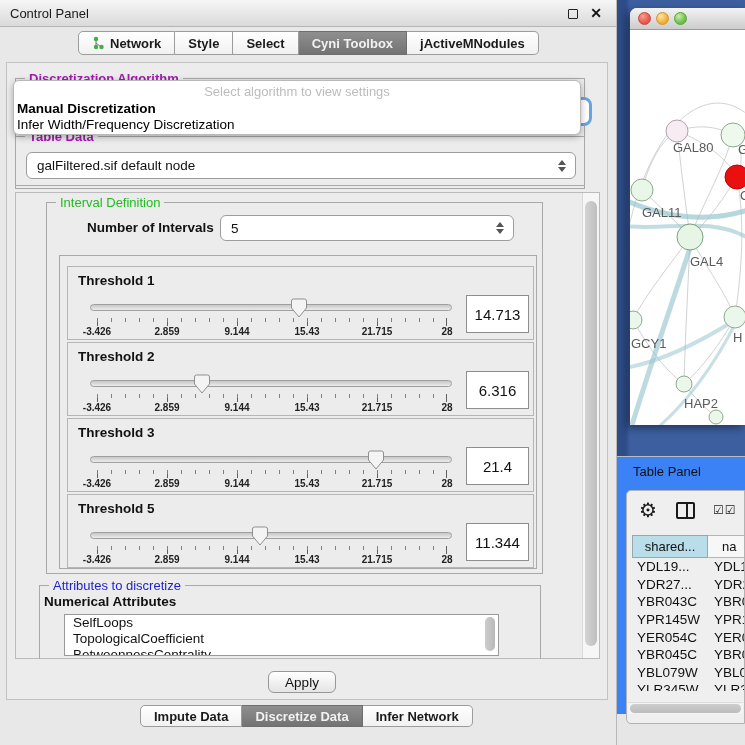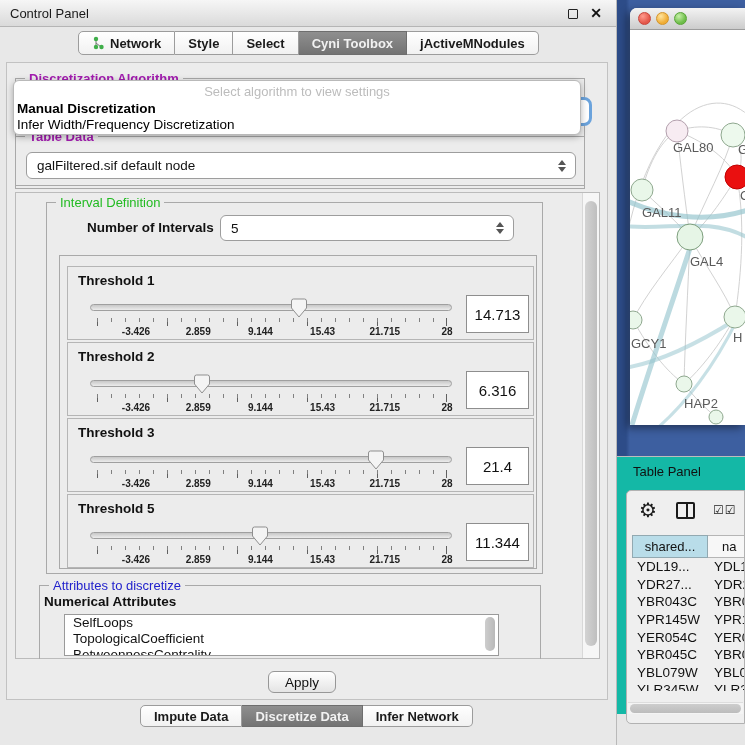--- a/index.html
+++ b/index.html
@@ -49,21 +49,21 @@
 
   
   .thr-box { position:absolute; left:7px; width:467px; height:74px; background:#ececec; border:1px solid #b5b5b5; }
   .thr-label { position:absolute; left:10px; top:6px; font-size:13.5px; font-weight:bold; color:#111; }
   .slider { position:absolute; left:22px; top:30px; width:362px; height:42px; }
   .track { position:absolute; left:0; right:0; top:7px; height:7px; border:1px solid #9f9f9f; border-radius:4px; background:linear-gradient(#c7c7c7,#ececec); }
   .handle { position:absolute; top:1px; width:17px; height:20px; transform:translateX(-50%); }
   .ticks-major, .ticks-minor { position:absolute; left:7px; right:5px; top:21px; }
   .ticks-minor { height:4px; background:repeating-linear-gradient(to right,#808080 0 1px,transparent 1px 14px); }
   .ticks-major { height:8px; background:repeating-linear-gradient(to right,#606060 0 1px,transparent 1px 70px); border-right:1px solid #606060; }
-  .scale-labels { position:absolute; left:7px; right:5px; top:29px; height:12px;margin-left:39px; }
+  .scale-labels { position:absolute; left:7px; right:5px; top:29px; height:12px; }
   .scale-labels span { position:absolute; transform:translateX(-50%); font-size:10px; font-weight:bold; color:#222; white-space:nowrap; }
   .thr-value { position:absolute; left:398px; top:28px; width:63px; height:38px; background:#fff; border:1px solid #8e8e8e; display:flex; align-items:center; justify-content:center; font-size:15px; color:#111; }
 
   
   .attr-sub { position:absolute; left:4px; top:8px; font-size:13.5px; font-weight:bold; color:#111; }
   .attr-list { position:absolute; left:24px; top:28px; width:435px; height:42px; background:#fff; border:1px solid #9a9a9a; overflow:hidden; }
   .attr-item { font-size:13.5px; color:#111; padding:0 0 0 8px; line-height:16px; }
   .list-scroll { position:absolute; right:2px; top:2px; width:12px; height:36px; background:#fff; }
   .list-scroll .thumb { position:absolute; left:1px; right:1px; top:0; height:34px; border-radius:6px; background:linear-gradient(90deg,#cdcdcd,#b9b9b9); }
 
@@ -73,21 +73,21 @@
   
   #desktop { position:absolute; left:617px; top:0; width:128px; height:456px; background:linear-gradient(90deg,#2d4c88 0px,#2d4c88 9px,#3d5fa0 13px,#3d5fa0 100%); }
   #net-window { position:absolute; left:13px; top:8px; width:115px; height:417px; background:#fff; border-radius:7px 0 0 0; box-shadow:-3px 3px 9px rgba(0,0,0,.45); }
   .net-titlebar { position:absolute; left:0; top:0; width:100%; height:22px; background:linear-gradient(#f3f3f3,#cccccc); border-bottom:1px solid #9c9c9c; border-radius:7px 0 0 0; }
   .tl { position:absolute; top:4px; width:13px; height:13px; border-radius:50%; }
   .tl-red    { left:8px;  background:radial-gradient(circle at 35% 30%, #ff9a8d, #e4574a 65%); border:1px solid #c8453c; }
   .tl-yellow { left:26px; background:radial-gradient(circle at 35% 30%, #ffe49e, #f0ad35 65%); border:1px solid #d3942a; }
   .tl-green  { left:44px; background:radial-gradient(circle at 35% 30%, #c6f0a8, #6dbd49 65%); border:1px solid #58a437; }
   #net-svg { position:absolute; left:0; top:22px; }
 
-  #table-panel { position:absolute; left:617px; top:456px; width:128px; height:258px; background:#14b8a6; border-top:1px solid #bdbdbd; }
+  #table-panel { position:absolute; left:617px; top:456px; width:128px; height:258px; background:#3b82f6; border-top:1px solid #bdbdbd; }
   .tp-title { position:absolute; left:16px; top:7px; font-size:13px; color:#111; }
   .tp-box { position:absolute; left:9px; top:33px; width:119px; height:234px; background:#efefef; border:1px solid #b2b2b2; border-radius:5px 0 0 5px; overflow:hidden; }
   .gear-icon { position:absolute; left:12px; top:7px; font-size:20px; color:#1a1a1a; }
   .split-icon { position:absolute; left:49px; top:11px; width:19px; height:17px; border:2px solid #1a1a1a; border-radius:2px; }
   .split-icon:before { content:""; position:absolute; left:50%; top:0; bottom:0; width:2px; background:#1a1a1a; }
   .checks-icon { position:absolute; left:86px; top:12px; font-size:12px; color:#222; letter-spacing:1px; }
   .tp-header { position:absolute; left:5px; top:44px; height:23px; display:flex; }
   .tp-hcell1 { width:76px; background:#b9dde9; border:1px solid #92a9b1; font-size:13px; color:#111; display:flex; align-items:center; justify-content:center; }
   .tp-hcell2 { width:45px; background:#f7f7f7; border:1px solid #b5b5b5; border-left:none; font-size:13px; color:#111; display:flex; align-items:center; padding-left:14px; overflow:hidden; }
   .tp-rows { position:absolute; left:5px; top:67px; width:119px; height:133px; overflow:hidden; }

